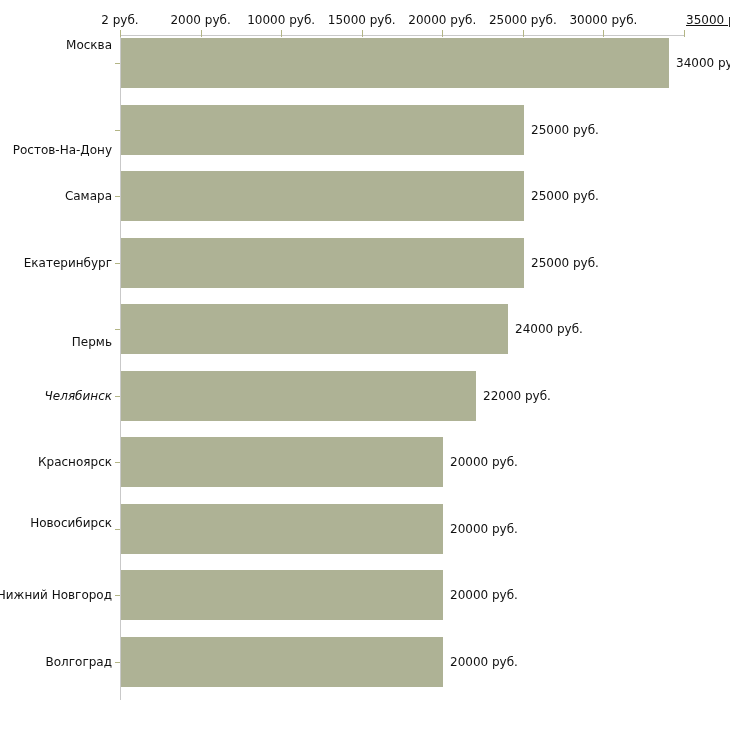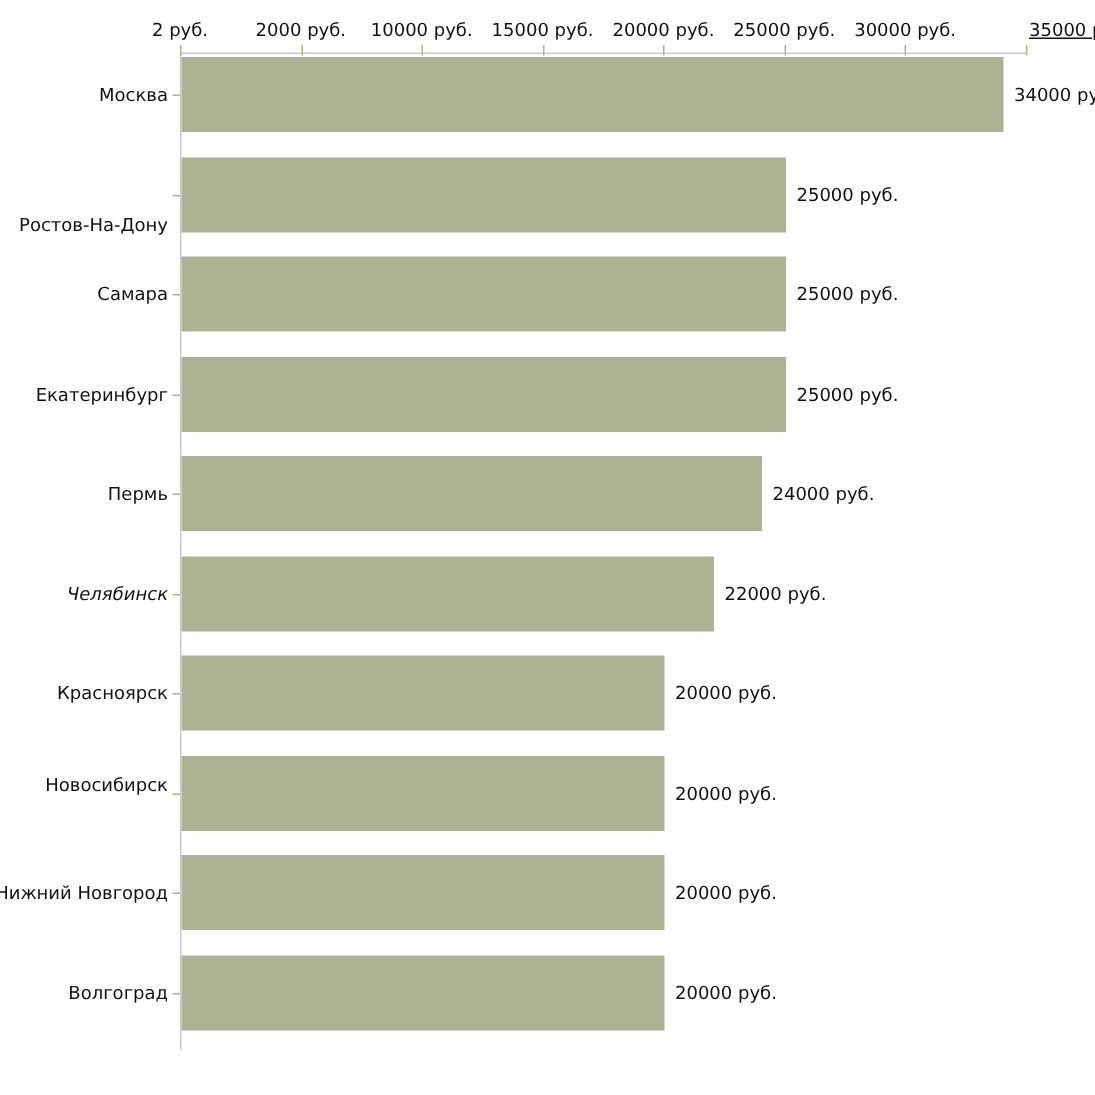--- a/index.html
+++ b/index.html
@@ -109,37 +109,37 @@
       <div class="x-tick" style="left: 522.857px;"></div>
       <div class="x-tick-label" style="left: 522.857px;">25000 руб.</div>
       <div class="x-tick" style="left: 603.429px;"></div>
       <div class="x-tick-label" style="left: 603.429px;">30000 руб.</div>
       <div class="x-tick" style="left: 684px;"></div>
       <div class="x-tick-label" style="left: 720px; text-decoration: underline;">35000 руб.</div>
     </div>
   <div id="bars-layer">
       <div class="bar" title="Москва" style="top: 38px; width: 548px; height: 50px; background: rgb(174, 178, 149);"></div>
       <div class="y-tick" style="top: 63px;"></div>
-      <div class="cat-label" style="top: 63px;">Москва</div>
+      <div class="cat-label" style="top: 45px;">Москва</div>
       <div class="bar-value" style="left: 676px; top: 63px;">34000 руб.</div>
       <div class="bar" title="Ростов-На-Дону" style="top: 104.5px; width: 403px; height: 50px; background: rgb(174, 178, 149);"></div>
       <div class="y-tick" style="top: 130px;"></div>
       <div class="cat-label" style="top: 130px; margin-top: 20px;">Ростов-На-Дону</div>
       <div class="bar-value" style="left: 531px; top: 130px;">25000 руб.</div>
       <div class="bar" title="Самара" style="top: 171px; width: 403px; height: 50px; background: rgb(174, 178, 149);"></div>
       <div class="y-tick" style="top: 196px;"></div>
       <div class="cat-label" style="top: 196px;">Самара</div>
       <div class="bar-value" style="left: 531px; top: 196px;">25000 руб.</div>
       <div class="bar" title="Екатеринбург" style="top: 237.5px; width: 403px; height: 50px; background: rgb(174, 178, 149);"></div>
       <div class="y-tick" style="top: 263px;"></div>
       <div class="cat-label" style="top: 263px;">Екатеринбург</div>
       <div class="bar-value" style="left: 531px; top: 263px;">25000 руб.</div>
       <div class="bar" title="Пермь" style="top: 304px; width: 387px; height: 50px; background: rgb(174, 178, 149);"></div>
       <div class="y-tick" style="top: 329px;"></div>
-      <div class="cat-label" style="top: 329px; padding-left: 16px;">Пермь</div>
+      <div class="cat-label" style="top: 342px; padding-left: 16px;">Пермь</div>
       <div class="bar-value" style="left: 515px; top: 329px;">24000 руб.</div>
       <div class="bar" title="Челябинск" style="top: 370.5px; width: 355px; height: 50px; background: rgb(174, 178, 149);"></div>
       <div class="y-tick" style="top: 396px;"></div>
       <div class="cat-label" style="top: 396px; font-style: italic;">Челябинск</div>
       <div class="bar-value" style="left: 483px; top: 396px;">22000 руб.</div>
       <div class="bar" title="Красноярск" style="top: 437px; width: 322px; height: 50px; background: rgb(174, 178, 149);"></div>
       <div class="y-tick" style="top: 462px;"></div>
       <div class="cat-label" style="top: 462px;">Красноярск</div>
       <div class="bar-value" style="left: 450px; top: 462px;">20000 руб.</div>
       <div class="bar" title="Новосибирск" style="top: 503.5px; width: 322px; height: 50px; background: rgb(174, 178, 149);"></div>

